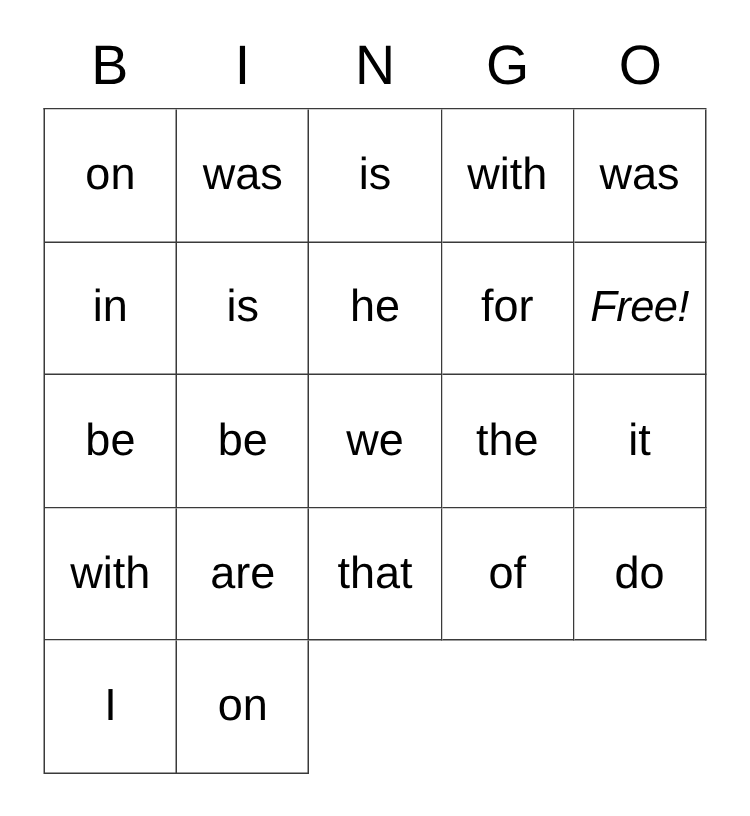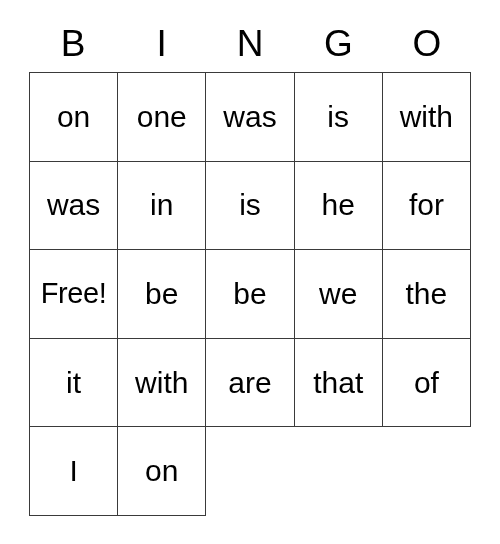--- a/index.html
+++ b/index.html
@@ -69,42 +69,40 @@
     line-height: 1;
     white-space: nowrap;
     color: #000000;
     padding: 0 2px;
   }
   
   .cell.free .cell-text {
     font-size: 29px;
     padding: 0 1px;
     letter-spacing: -0.4px;
+    font-style: italic;
   }
 </style>
 </head>
 <body>
 
 <div id="card">
 
   <div id="header-row">
     <div class="header-cell">B</div>
     <div class="header-cell">I</div>
     <div class="header-cell">N</div>
     <div class="header-cell">G</div>
     <div class="header-cell">O</div>
   </div>
 
   <div id="grid">
 
     <div class="cell">
         <span class="cell-text">on</span>
-      </div>
-    <div class="cell">
-        <span class="cell-text">one</span>
       </div>
     <div class="cell">
         <span class="cell-text">was</span>
       </div>
 
     <div class="cell">
         <span class="cell-text">is</span>
       </div>
     <div class="cell">
         <span class="cell-text">with</span>
@@ -151,20 +149,23 @@
         <span class="cell-text">are</span>
       </div>
 
     <div class="cell">
         <span class="cell-text">that</span>
       </div>
     <div class="cell">
         <span class="cell-text">of</span>
       </div>
     <div class="cell">
+        <span class="cell-text">do</span>
+      </div>
+    <div class="cell">
         <span class="cell-text">I</span>
       </div>
     <div class="cell">
         <span class="cell-text">on</span>
       </div>
 
   </div>
 </div>
 
 </body></html>

